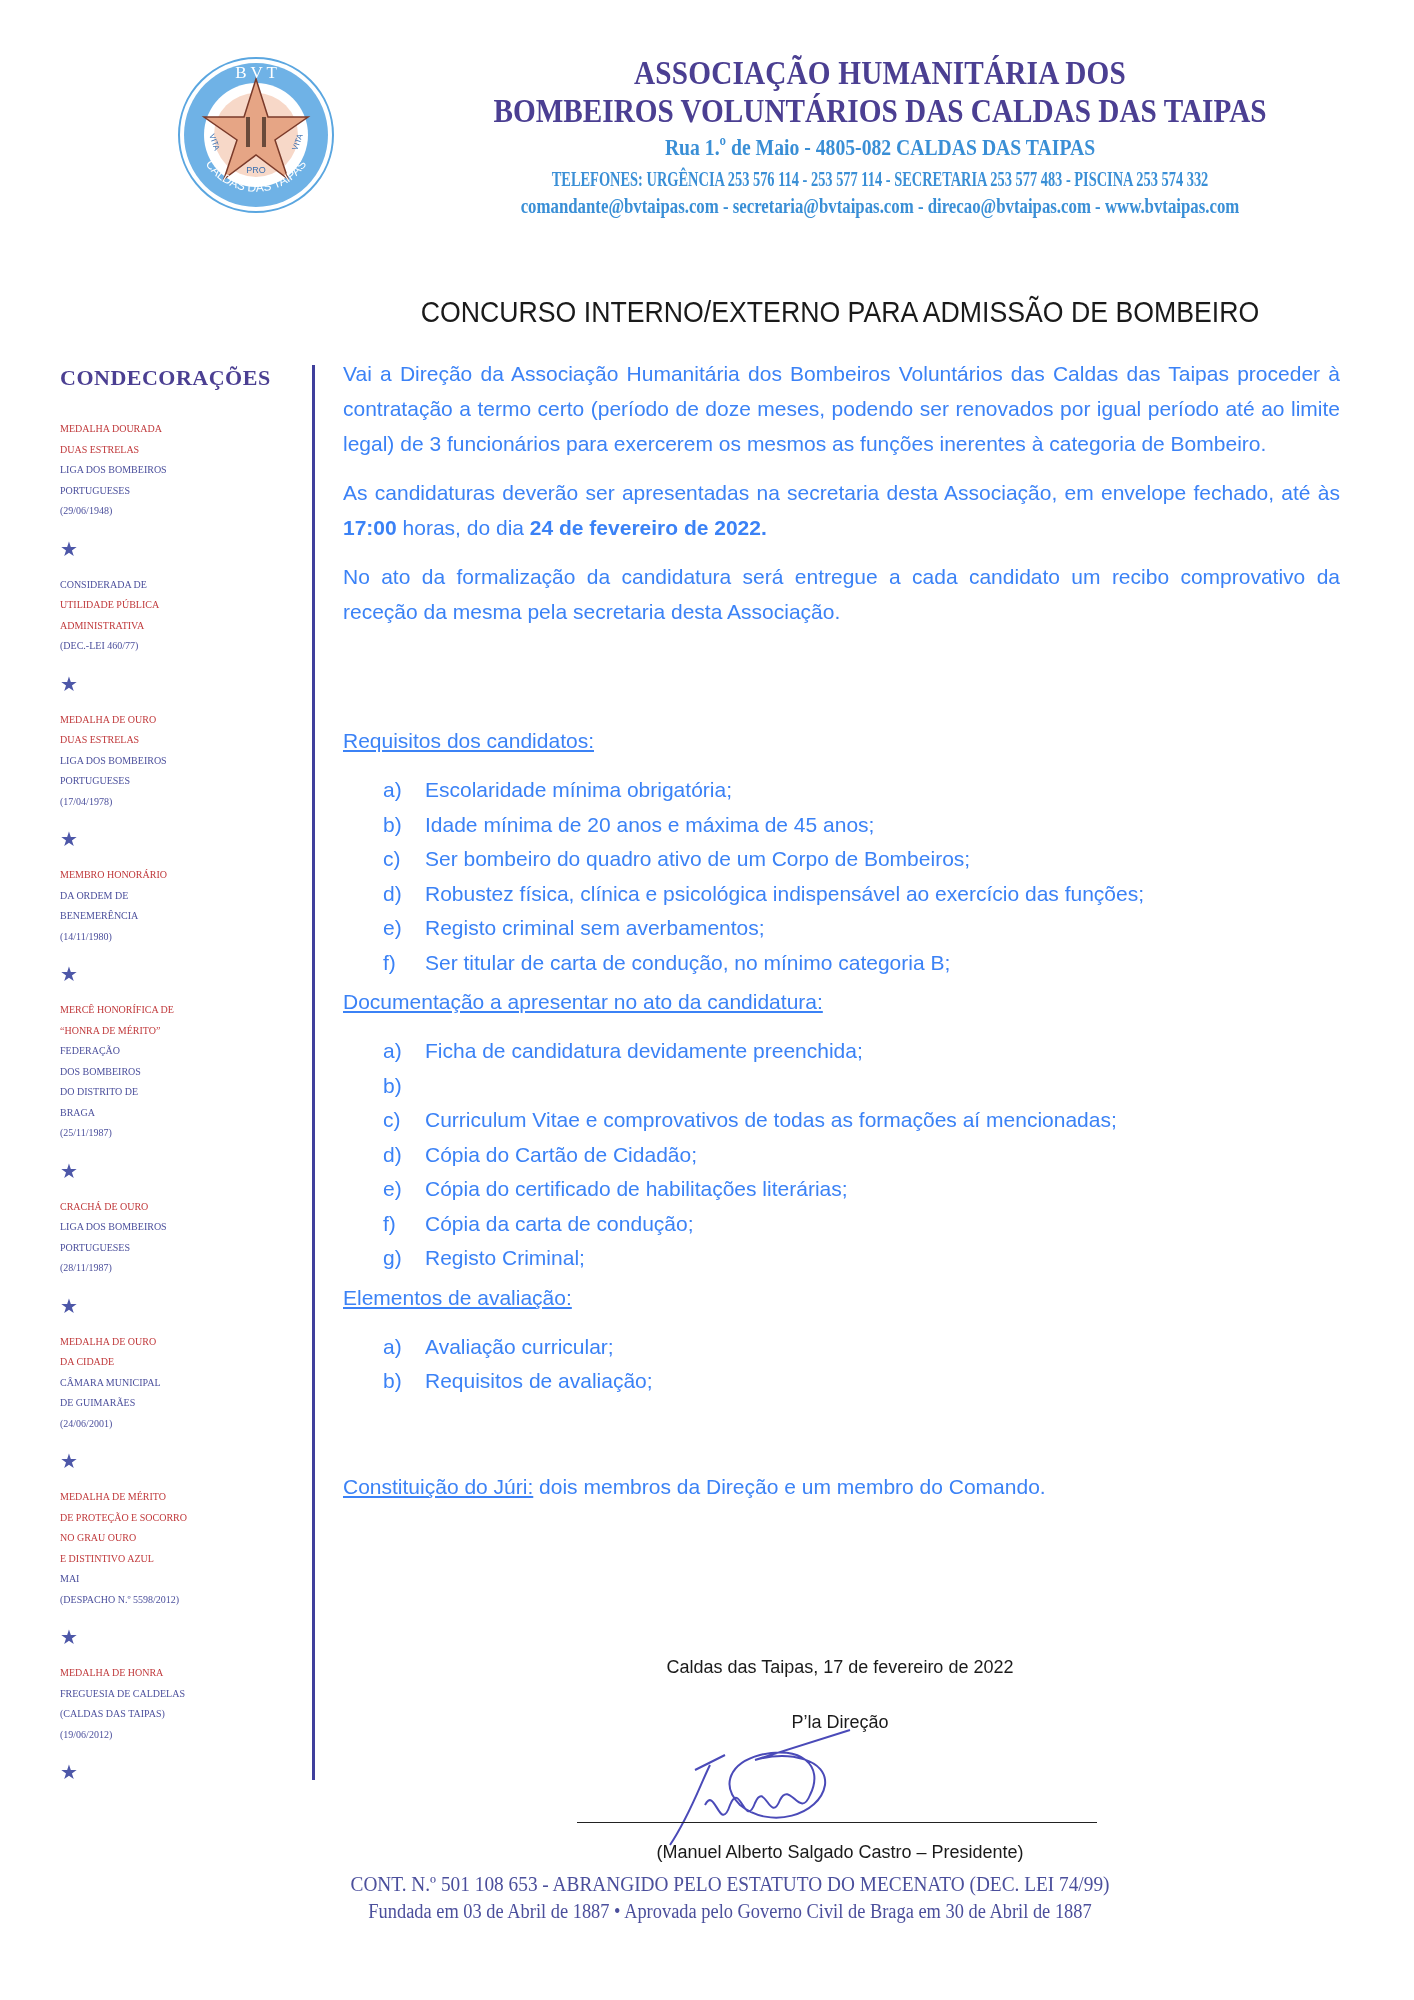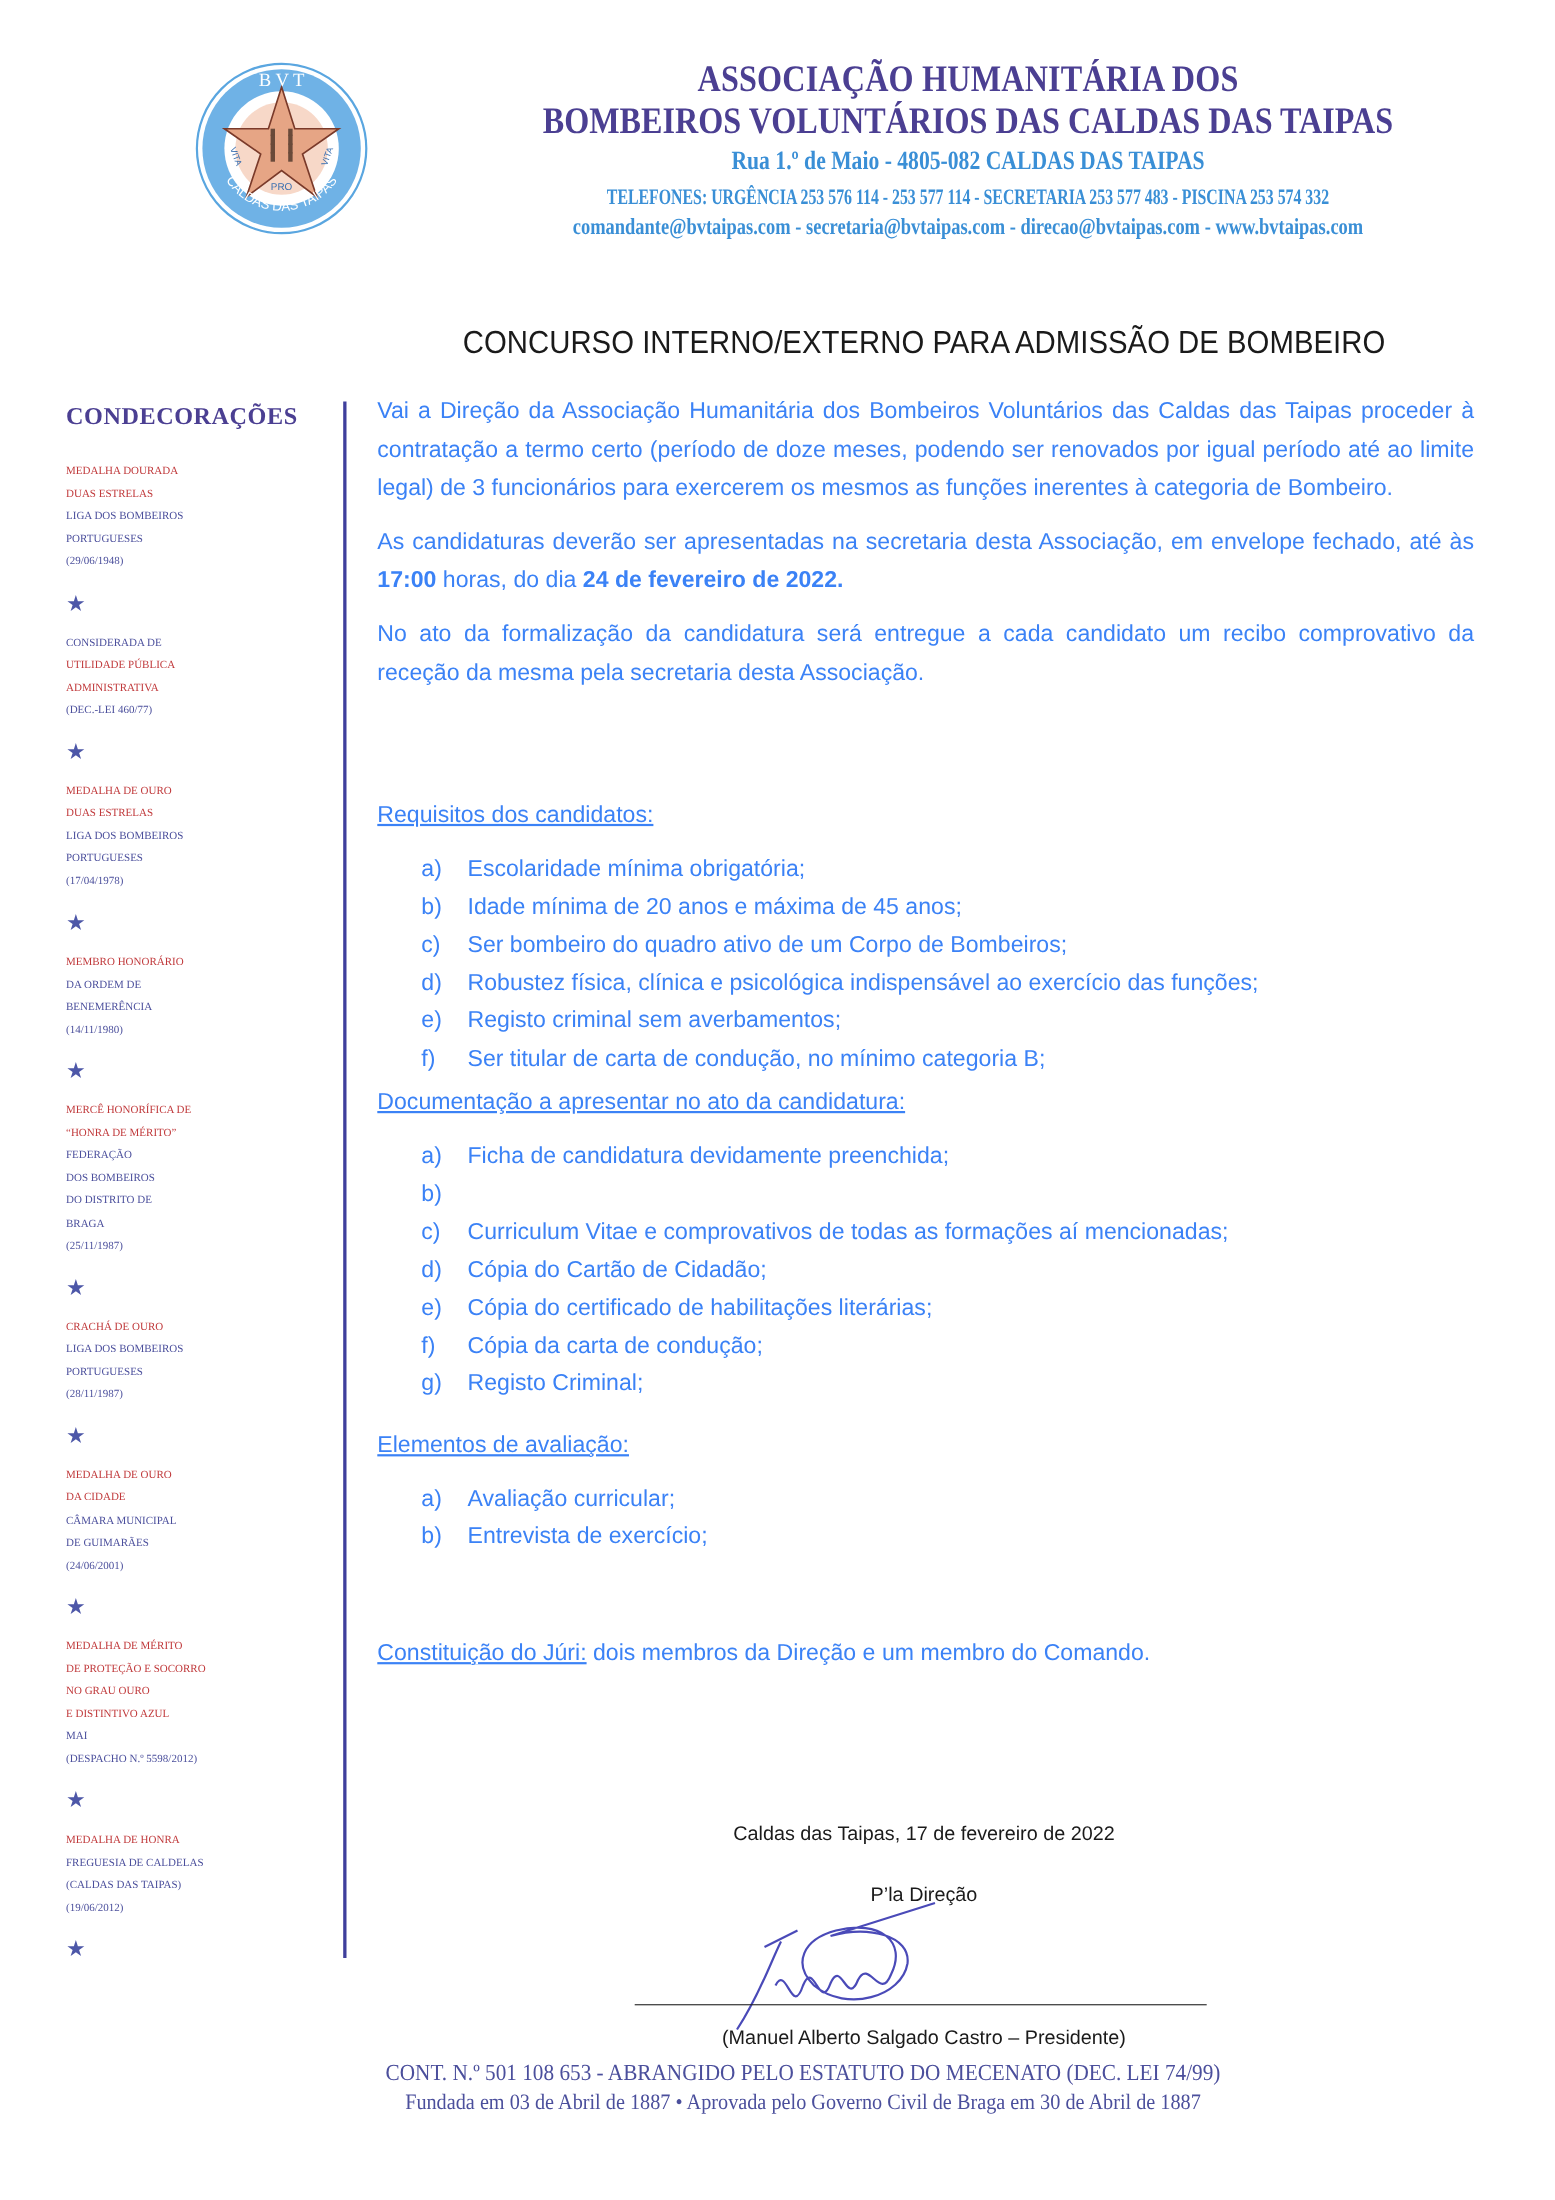--- a/index.html
+++ b/index.html
@@ -224,29 +224,29 @@
       <li>
         <span class="mark">f)</span>
         <span>Cópia da carta de condução;</span>
       </li>
       <li>
         <span class="mark">g)</span>
         <span>Registo Criminal;</span>
       </li>
     </ul>
 
-  <div class="sec-head" style="margin-top:20px">Elementos de avaliação:</div>
+  <div class="sec-head" style="margin-top:4px">Elementos de avaliação:</div>
   <ul class="list" id="list-eval">
       <li>
         <span class="mark">a)</span>
         <span>Avaliação curricular;</span>
       </li>
       <li>
         <span class="mark">b)</span>
-        <span>Entrevista de exercício;</span>
+        <span>Requisitos de avaliação;</span>
       </li>
     </ul>
 
   <div style="height:70px"></div>
   <div><span style="text-decoration:underline">Constituição do Júri:</span><span> dois membros da Direção e um membro do Comando.</span></div>
 </div>
 
 <div class="sign sign-date">Caldas das Taipas, 17 de fevereiro de 2022</div>
 <div class="sign sign-org">P’la Direção</div>
 <svg class="sig-svg" viewBox="0 0 220 130">

